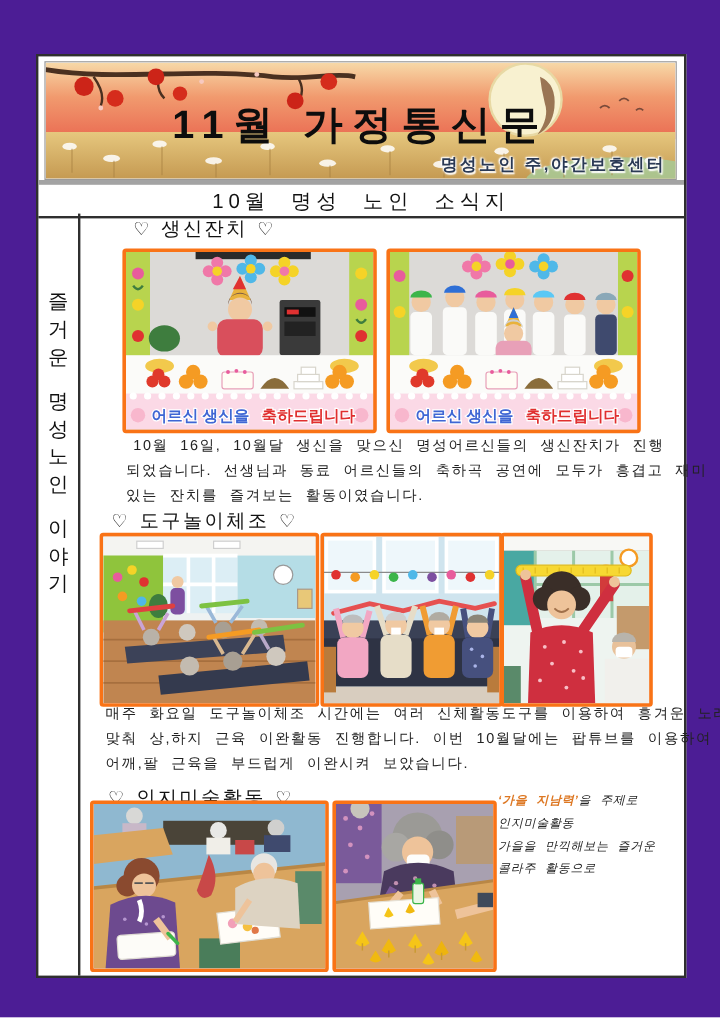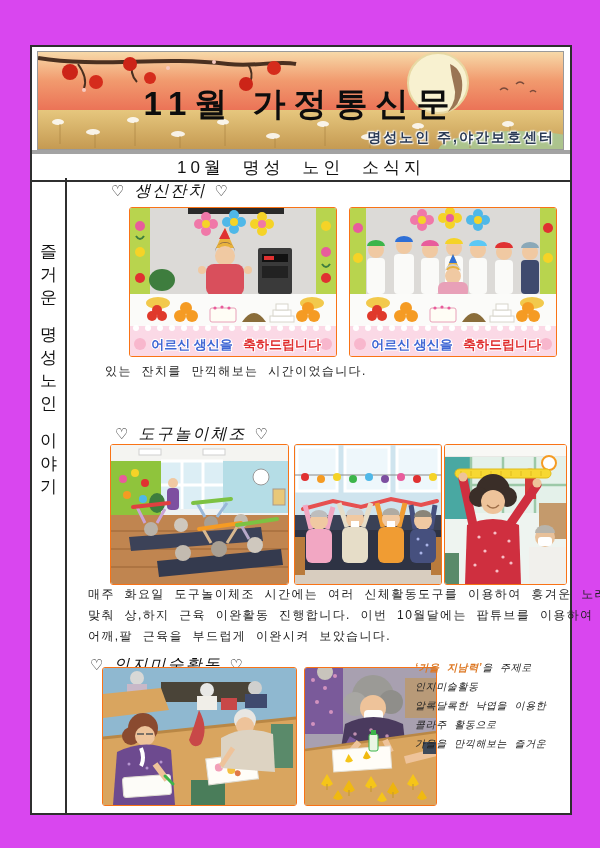--- a/index.html
+++ b/index.html
@@ -1,18 +1,18 @@
 <!DOCTYPE html>
 <html><head>
 <meta charset="utf-8">
 <style>
   html,body{margin:0;padding:0;}
   body{width:600px;height:848px;background:#ffffff;overflow:hidden;
        font-family:"Liberation Sans","DejaVu Sans",sans-serif;color:#1a1a1a;}
-  .page{position:relative;width:600px;height:848px;background:#d946ef;}
+  .page{position:relative;width:600px;height:848px;background:#4c1d95;}
   .frame{position:absolute;left:30px;top:45px;width:538px;height:766px;border:2px solid #2f2f2f;background:#fff;}
 
   
   .banner-wrap{position:absolute;left:5px;top:4px;width:525px;height:97px;border:1px solid #9a9a9a;overflow:hidden;}
   .banner-title{position:absolute;left:0;top:30px;width:100%;text-align:center;
     font-size:33px;font-weight:bold;letter-spacing:8px;color:#0d0d0d;}
   .banner-sub{position:absolute;right:8px;bottom:2px;font-size:14px;font-weight:bold;letter-spacing:2px;color:#2b3a55;
     text-shadow:0 0 2px #fff,0 0 3px #fff,1px 1px 1px #fff,-1px -1px 1px #fff;}
 
   
@@ -22,27 +22,27 @@
     font-size:17px;letter-spacing:4px;word-spacing:9px;color:#111;}
 
   
   .content{position:absolute;left:0;top:131px;right:0;bottom:0;}
   .sidebar{position:absolute;left:0;top:0;bottom:0;width:33px;border-right:2px solid #2f2f2f;}
   .sidebar-inner{padding-top:62px;}
   .v-char{display:block;text-align:center;font-size:17px;line-height:23px;color:#111;}
   .word-gap{margin-top:14px;}
   .main{position:absolute;left:35px;top:0;right:0;bottom:0;}
 
-  .section-title{position:absolute;font-size:16px;letter-spacing:2px;color:#111;white-space:nowrap;font-style:italic;}
+  .section-title{position:absolute;font-size:16px;letter-spacing:2px;color:#111;white-space:nowrap;}
   .section-title .heart{font-size:15px;padding:0 8px;}
   .para{position:absolute;font-size:12px;line-height:21px;letter-spacing:1.4px;word-spacing:5px;color:#222;}
   .para div{white-space:nowrap;}
   .indent{text-indent:6px;}
 
-  .photo{position:absolute;border:1px solid #f97316;border-radius:3px;overflow:hidden;background:#eee;margin-left:27px;}
+  .photo{position:absolute;border:3px solid #f97316;border-radius:3px;overflow:hidden;background:#eee;}
   .photo svg{display:block;}
 
   
   .art-text{position:absolute;font-size:10px;line-height:19px;letter-spacing:0.6px;word-spacing:4px;color:#222;font-style:italic;}
   .art-text div{white-space:nowrap;}
   .hl{color:#dd7722;font-weight:bold;}
 </style>
 </head>
 <body>
 
@@ -378,24 +378,26 @@
                 <circle cx="198" cy="120" r="3"></circle>
               </g>
             <circle cx="10" cy="136" r="6" fill="#f7aec7" opacity="0.8"></circle>
               <circle cx="196" cy="136" r="6" fill="#f7aec7" opacity="0.8"></circle>
             <text x="62" y="141" text-anchor="middle" font-size="13" font-weight="bold" fill="#3f66d4" style="paint-order:stroke;stroke:#fff;stroke-width:2px;">어르신 생신을</text>
             <text x="152" y="141" text-anchor="middle" font-size="13" font-weight="bold" fill="#e02f2f" style="paint-order:stroke;stroke:#fff;stroke-width:2px;">축하드립니다</text>
           </svg>
         </div>
 
         <div class="para" style="left:38px;top:183px;">
-          <div>있는 잔치를 만끽해보는 시간이었습니다.</div>
-        </div>
-
-        <div class="section-title" style="left:40px;top:246px;text-align:center;">
+          <div class="indent">10월 16일, 10월달 생신을 맞으신 명성어르신들의 생신잔치가 진행</div>
+          <div>되었습니다. 선생님과 동료 어르신들의 축하곡 공연에 모두가 흥겹고 재미</div>
+          <div>있는 잔치를 즐겨보는 활동이였습니다.</div>
+        </div>
+
+        <div class="section-title" style="left:18px;top:246px;text-align:center;">
           <span class="heart">♡</span><span>도구놀이체조</span><span class="heart">♡</span>
         </div>
 
         <div class="photo" style="left:16px;top:266px;width:177px;height:139px;">
           <svg width="177" height="139" viewBox="0 0 177 139">
             <rect width="177" height="139" fill="#eef2f2"></rect>
             <rect width="177" height="16" fill="#f4f4f1"></rect>
             <rect x="28" y="4" width="22" height="6" fill="#fff" stroke="#cfcfcf"></rect>
               <rect x="92" y="4" width="22" height="6" fill="#fff" stroke="#cfcfcf"></rect>
             <path d="M0,16 L50,16 L50,70 L0,80 Z" fill="#8fc43c"></path>
@@ -669,21 +671,20 @@
               <path d="M22,116 v6 M44,122 v6 M66,118 v6 M88,124 v6 M108,116 v6" stroke="#c89a30" stroke-width="1.2"></path>
             </g>
           </svg>
         </div>
 
         <div class="art-text" style="left:348px;top:480px;">
           <div>
             <span class="hl">‘가을 지남력’</span><span>을 주제로</span>
           </div>
           <div>인지미술활동</div>
-          <div>알록달록한 낙엽을 이용한</div>
+          <div>가을을 만끽해보는 즐거운</div>
           <div>콜라주 활동으로</div>
-          <div>가을을 만끽해보는 즐거운</div>
         </div>
 
       </div>
     </div>
   </div>
 </div>
 
 </body></html>

